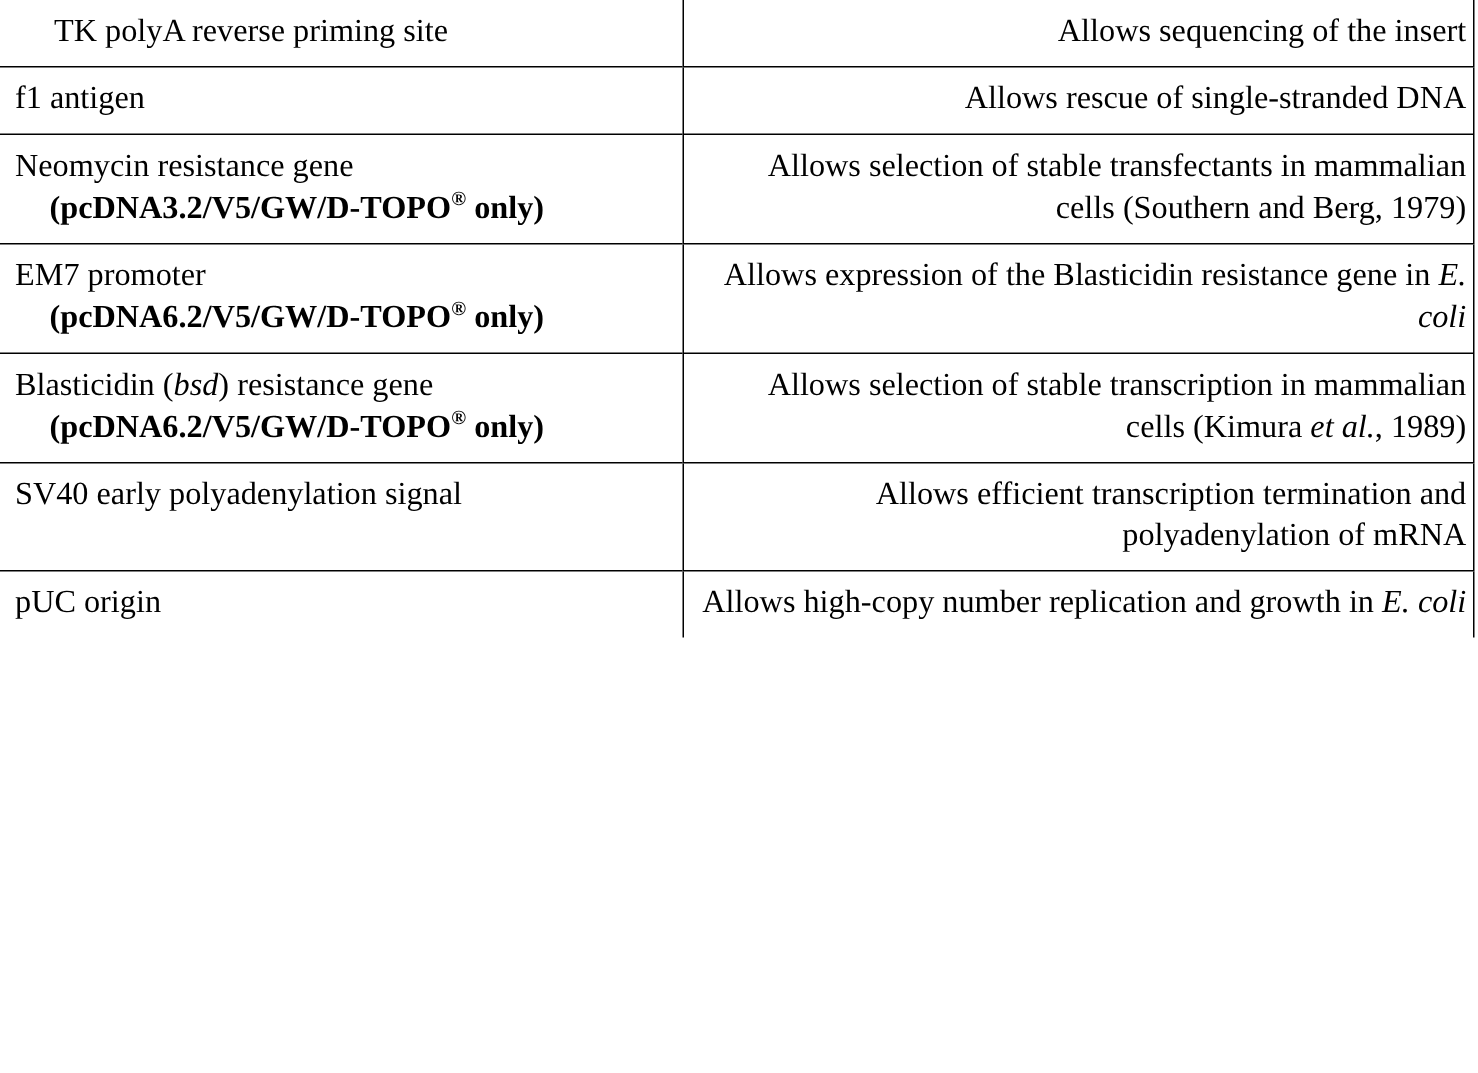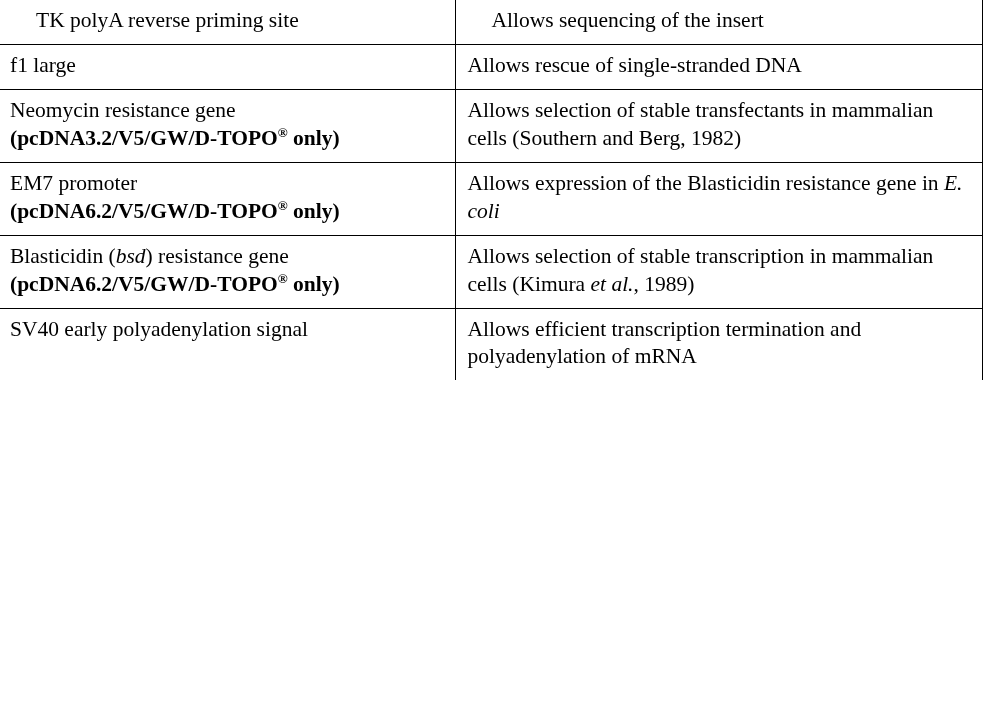--- a/index.html
+++ b/index.html
@@ -39,23 +39,24 @@
     padding-right: 4px;
   }
   
   #feature-table tr:first-child td {
     border-top: 0;
     padding-left: 36px;
   }
   
   #feature-table td.benefit-cell {
     border-right: 1.6px solid #000000;
+    text-align: right;
   }
 
-  .bold-line { font-weight: bold; }
+  .bold-line { font-weight: bold; margin-left: 23px; }
   .ital { font-style: italic; }
   sup.reg {
     font-size: 0.62em;
     vertical-align: super;
     line-height: 0;
   }
   .row-line { display: block; }
 </style>
 </head>
 <body>
@@ -71,35 +72,35 @@
       <td class="feature-cell">
         <span class="row-line">TK polyA reverse priming site</span>
       </td>
       <td class="benefit-cell">
         <span>Allows sequencing of the insert</span>
       </td>
     </tr>
 
     <tr>
       <td class="feature-cell">
-        <span class="row-line">f1 large</span>
+        <span class="row-line">f1 antigen</span>
       </td>
       <td class="benefit-cell">
         <span>Allows rescue of single-stranded DNA</span>
       </td>
     </tr>
 
 
     <tr>
       <td class="feature-cell">
         <span class="row-line">Neomycin resistance gene</span>
         <span class="row-line bold-line"><span>(pcDNA3.2/V5/GW/D-TOPO</span><sup class="reg">®</sup><span> only)</span></span>
       </td>
       <td class="benefit-cell">
-        <span>Allows selection of stable transfectants in mammalian cells (Southern and Berg, 1982)</span>
+        <span>Allows selection of stable transfectants in mammalian cells (Southern and Berg, 1979)</span>
       </td>
     </tr>
 
     <tr>
       <td class="feature-cell">
         <span class="row-line">EM7 promoter</span>
         <span class="row-line bold-line"><span>(pcDNA6.2/V5/GW/D-TOPO</span><sup class="reg">®</sup><span> only)</span></span>
       </td>
       <td class="benefit-cell"><span>Allows expression of the Blasticidin resistance gene in </span><span class="ital">E. coli</span><span></span></td>
     </tr>
@@ -114,16 +115,22 @@
 
     <tr>
       <td class="feature-cell">
         <span class="row-line">SV40 early polyadenylation signal</span>
       </td>
       <td class="benefit-cell">
         <span>Allows efficient transcription termination and polyadenylation of mRNA</span>
       </td>
     </tr>
 
+    <tr>
+      <td class="feature-cell">
+        <span class="row-line">pUC origin</span>
+      </td>
+      <td class="benefit-cell"><span>Allows high-copy number replication and growth in </span><span class="ital">E. coli</span><span></span></td>
+    </tr>
 
 
   </tbody>
 </table>
 
 </body></html>

